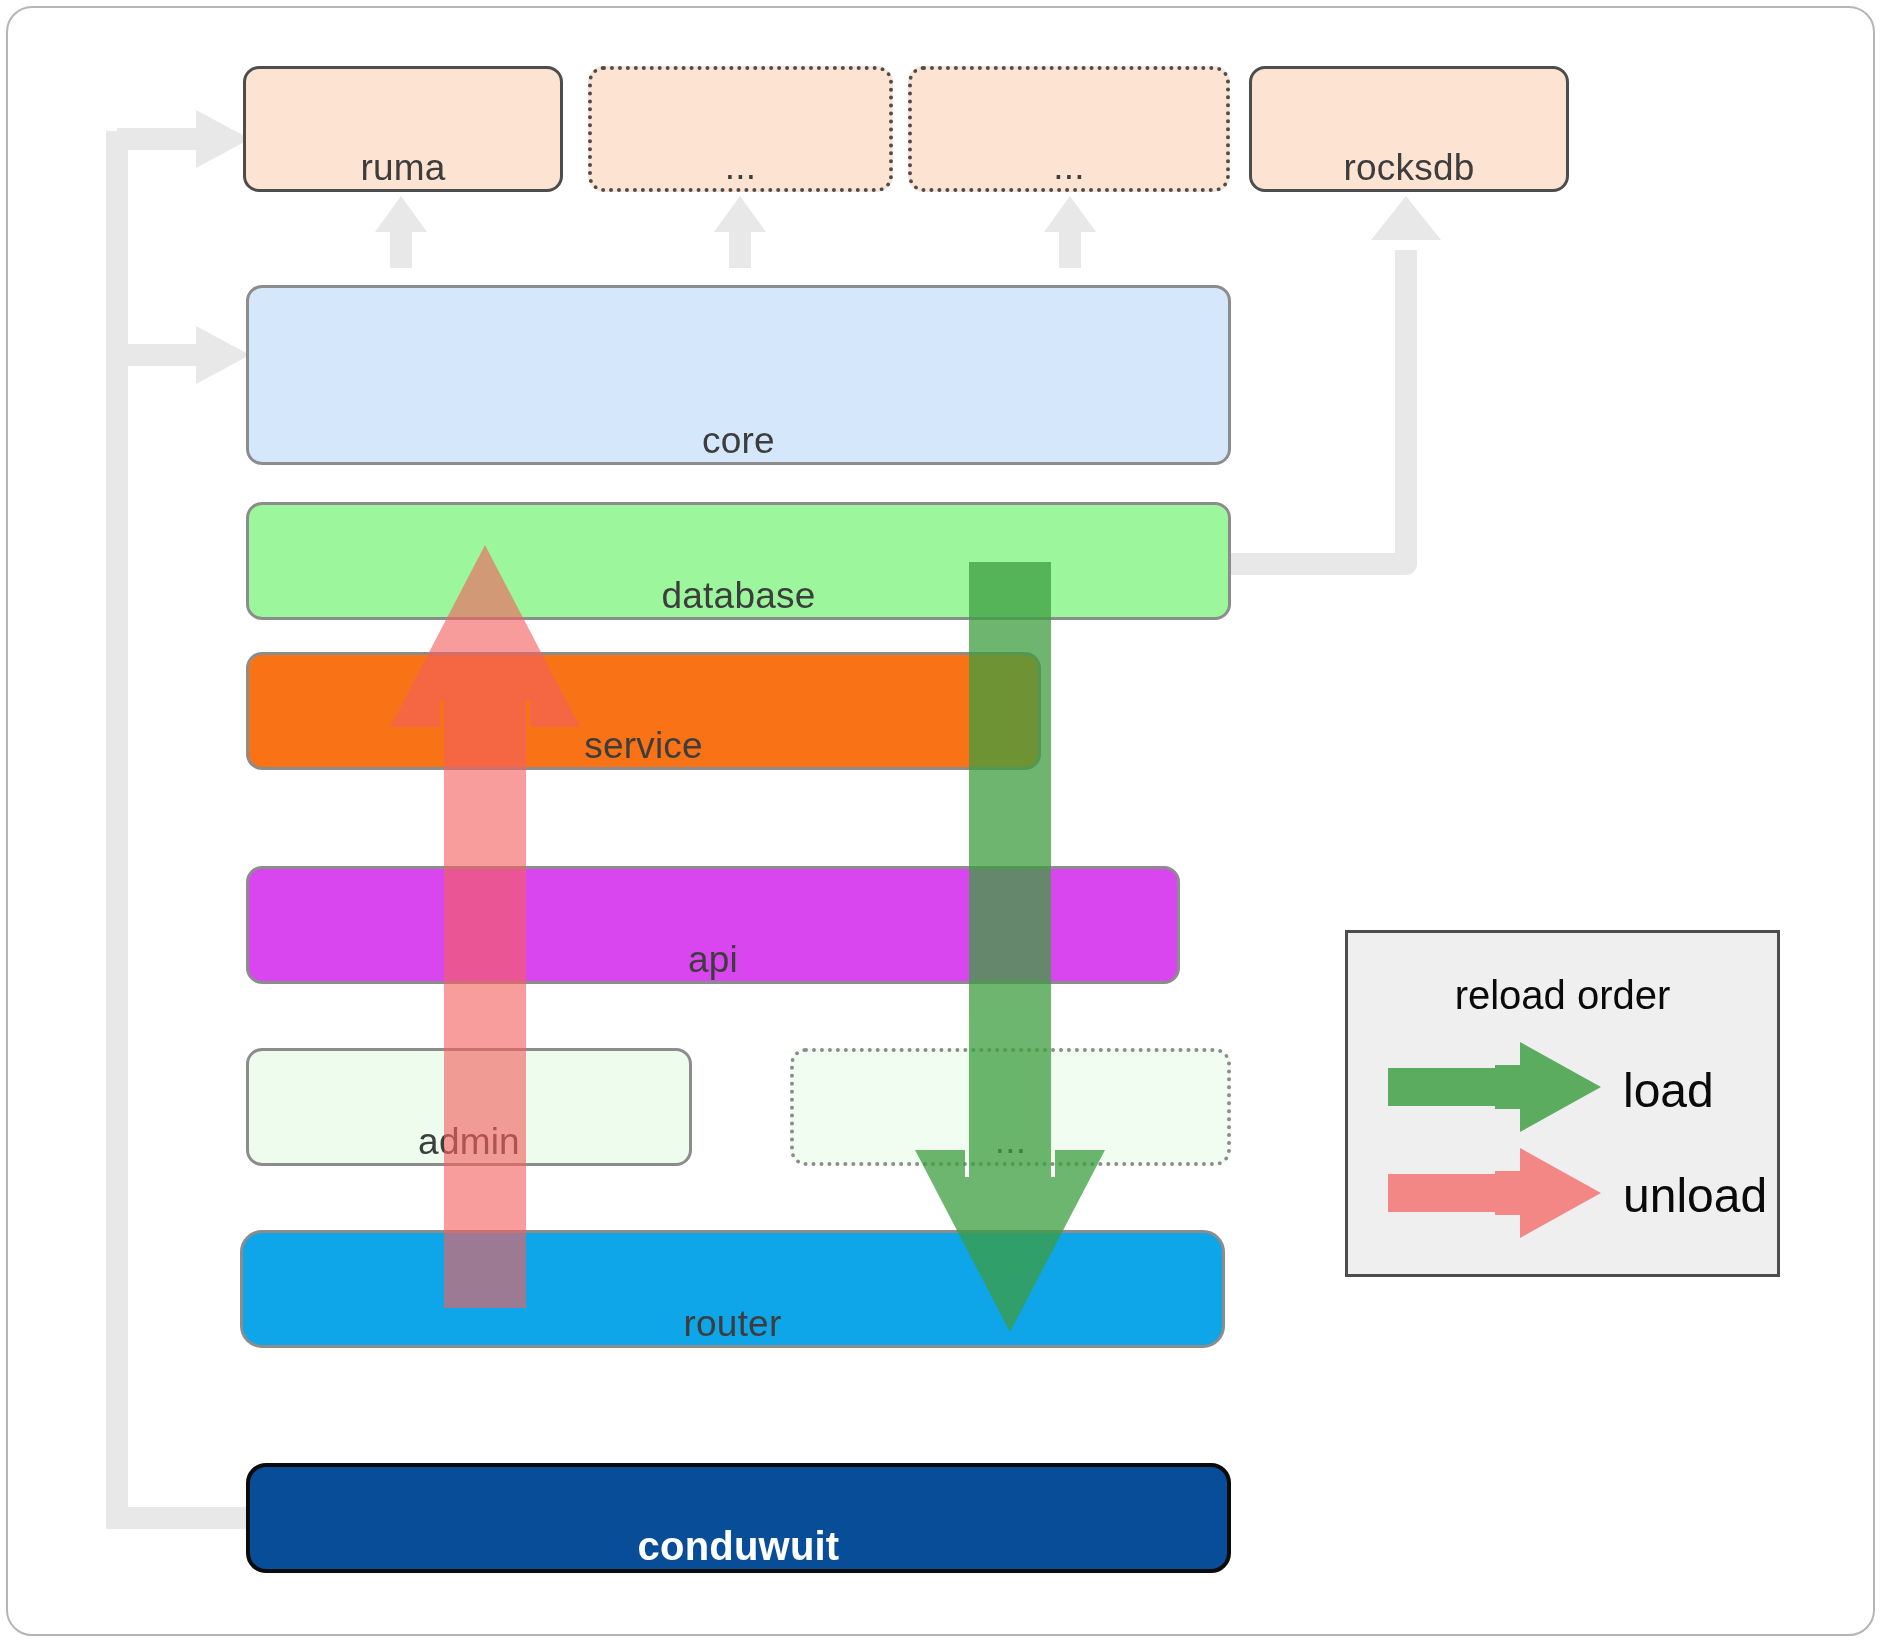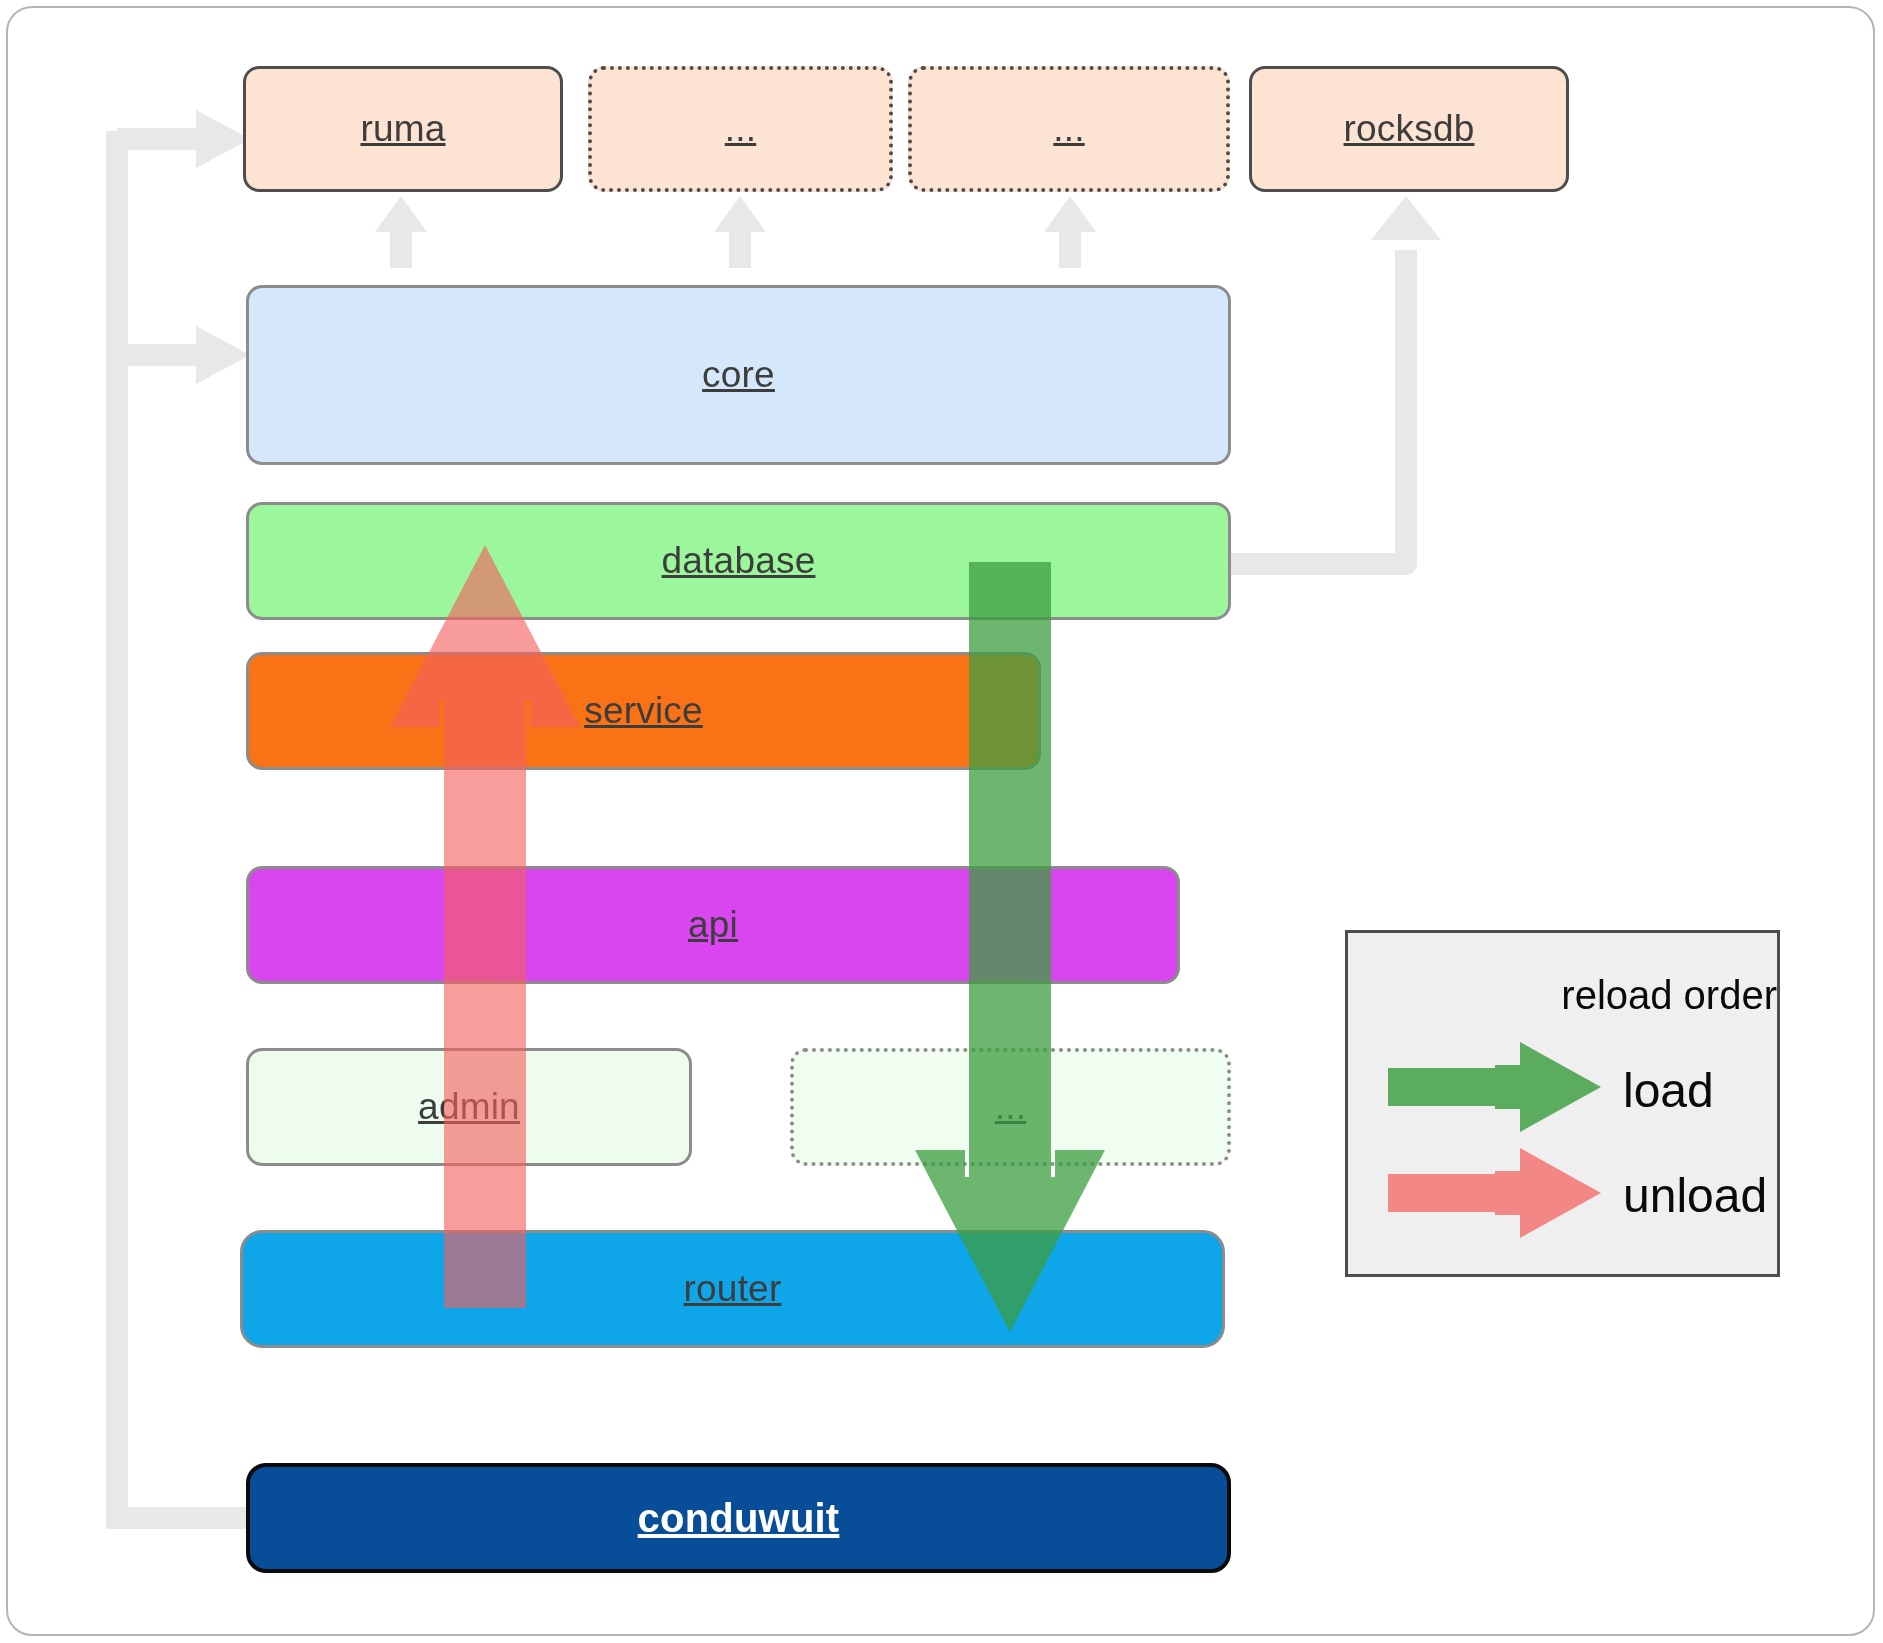--- a/index.html
+++ b/index.html
@@ -23,28 +23,27 @@
     height: 1630px;
     border: 2px solid #b5b5b5;
     border-radius: 26px;
     box-sizing: border-box;
     background: #ffffff;
   }
   .node {
     position: absolute;
     box-sizing: border-box;
     display: flex;
-    align-items: center;
+    align-items: flex-end;
     justify-content: center;
     border-radius: 16px;
     font-size: 37px;
     color: #3d3d3d;
     letter-spacing: .2px;
     z-index: 5;
-    text-decoration: underline;
   }
   .node.dep {
     background: #fce3d2;
     border: 3px solid #4d4d4d;
   }
   .node.dep.dotted { border-style: dotted; border-width: 4px; }
   .node.core {
     background: #d4e7fb;
     border: 3px solid #8c8c8c;
     margin-top: 17px;
@@ -65,21 +64,21 @@
     position: absolute;
     background: #efefef;
     border: 3px solid #4d4d4d;
     box-sizing: border-box;
     z-index: 7;
   }
   .legend-title {
     position: absolute;
     left: 0; right: 0;
     top: 40px;
-    text-align: right;
+    text-align: center;
     font-size: 40px;
     color: #0a0a0a;
   }
   .legend-label {
     position: absolute;
     font-size: 48px;
     color: #0a0a0a;
   }
   svg.overlay {
     position: absolute;

